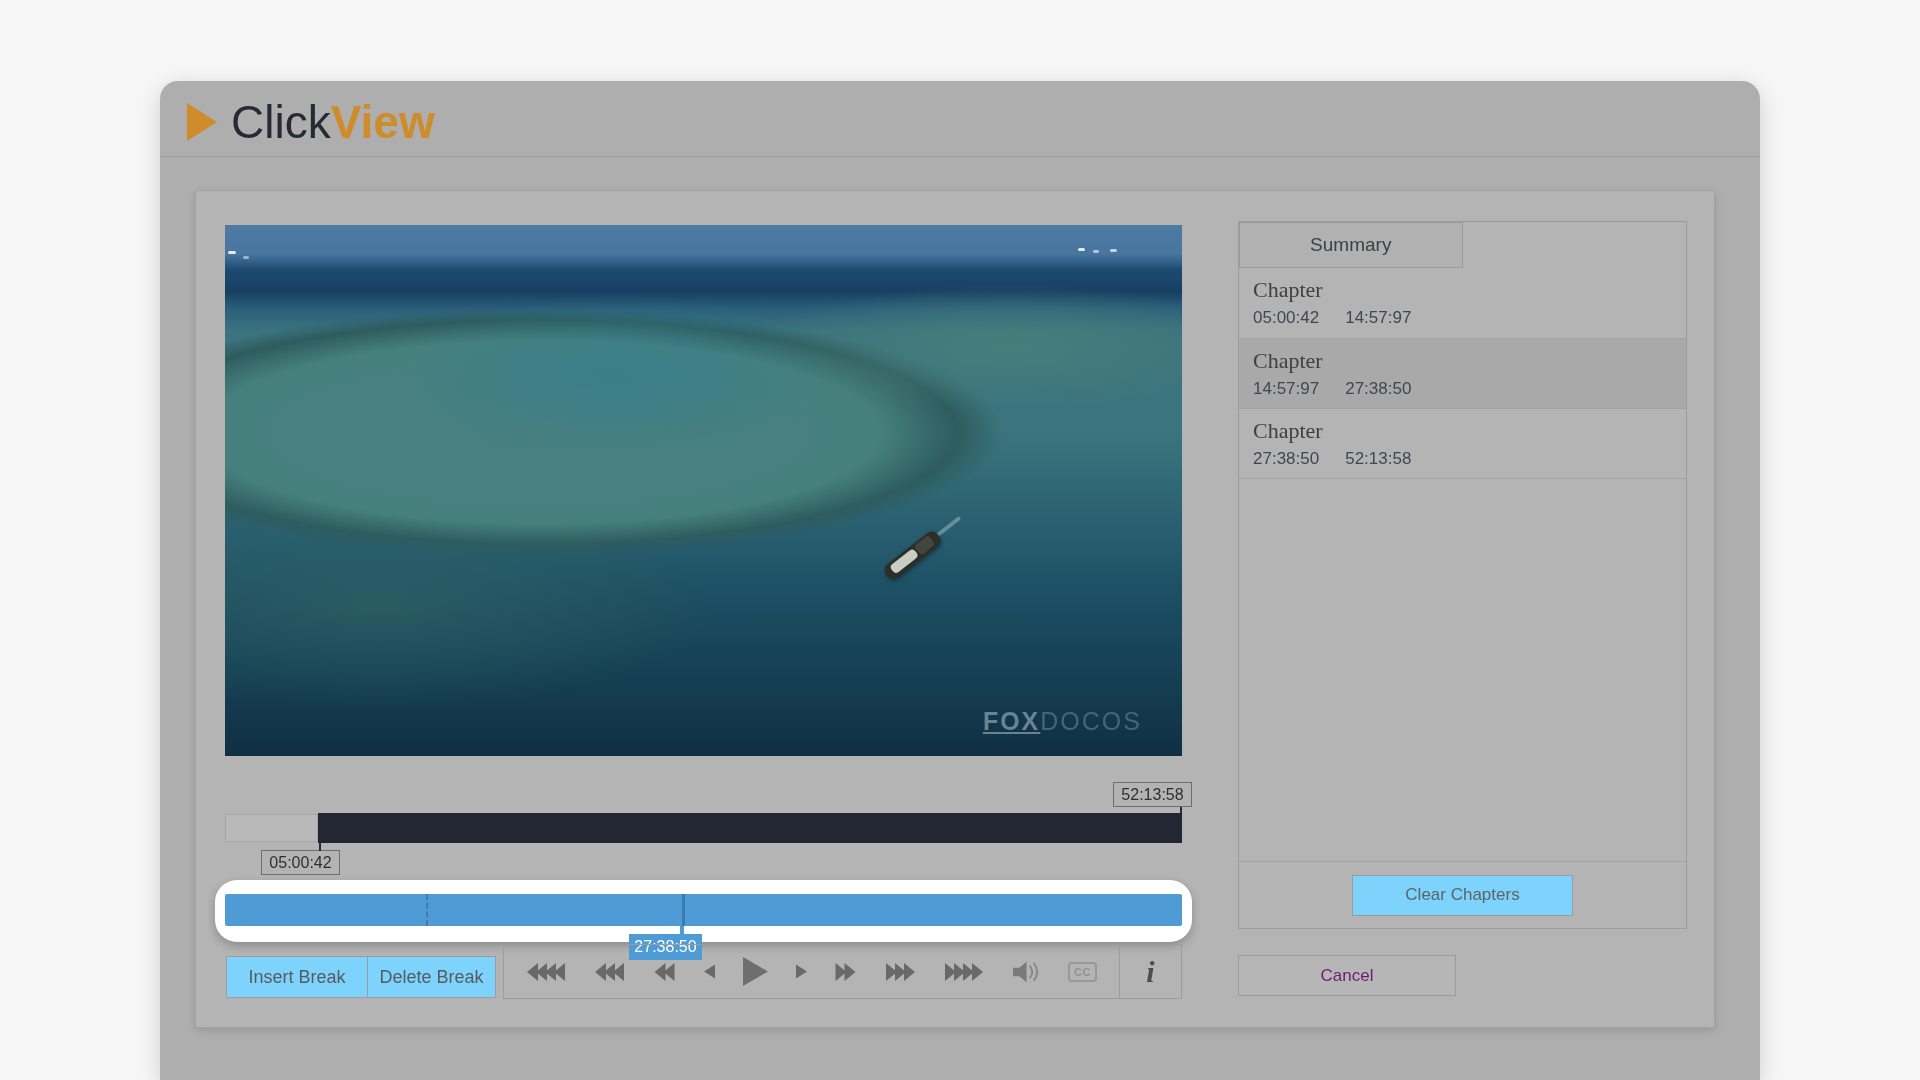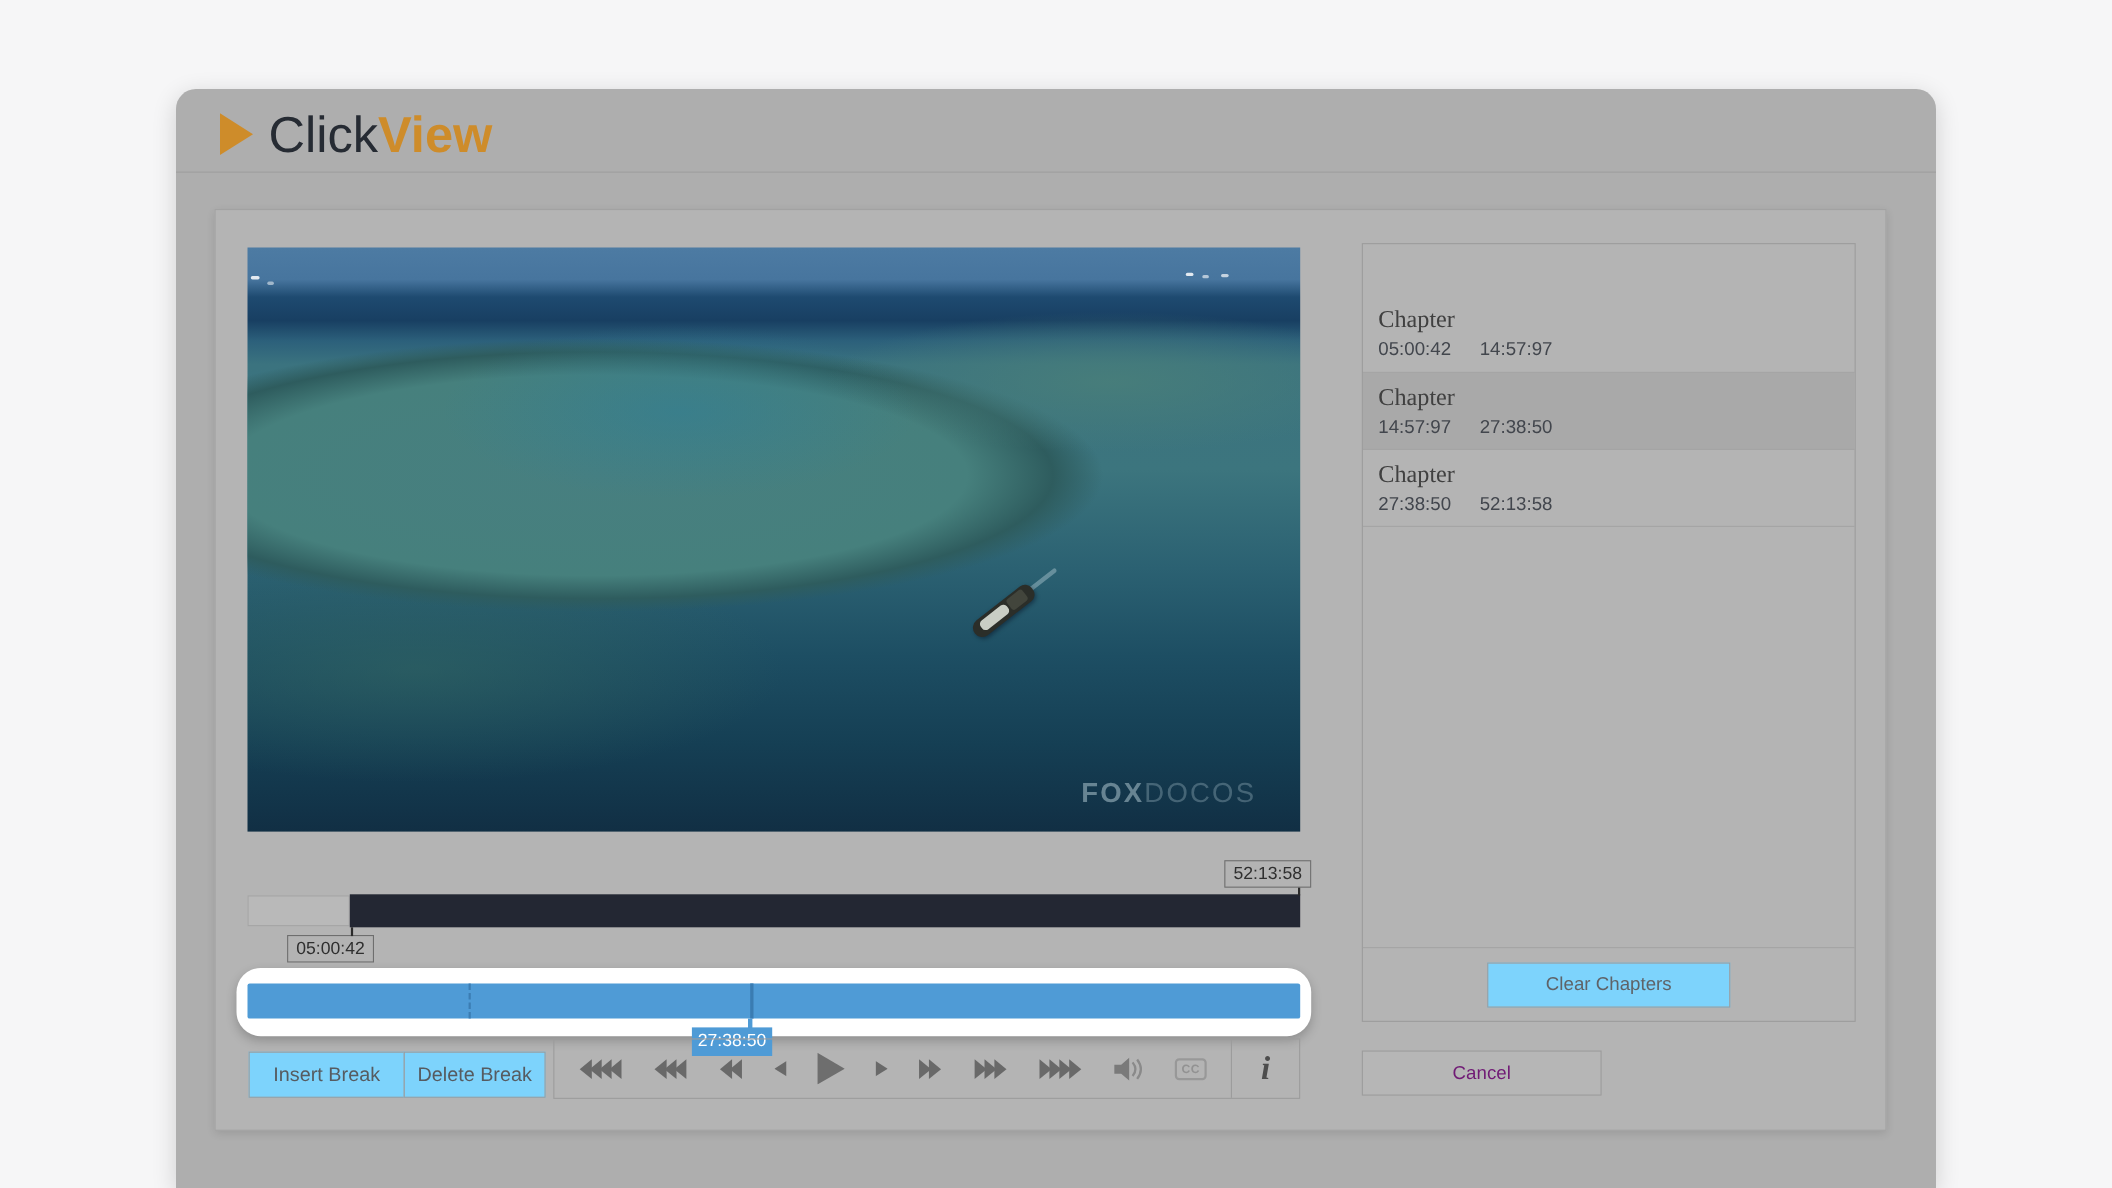--- a/index.html
+++ b/index.html
@@ -8,21 +8,21 @@
   .stage { position:relative; width:1920px; height:1080px; }
 
   
   .card { position:absolute; left:160px; top:81px; width:1600px; height:999px;
           background:#aeaeae; border-radius:18px 18px 0 0;
           box-shadow:0 6px 22px rgba(0,0,0,.16); }
 
   
   .header { position:absolute; left:0; top:0; width:100%; height:76px;
             border-bottom:1px solid #9e9e9e; }
-  .logo { position:absolute; left:40px; top:18px; display:flex; align-items:center; }
+  .logo { position:absolute; left:27px; top:18px; display:flex; align-items:center; }
   .logo-triangle { width:0; height:0; border-top:19px solid transparent;
             border-bottom:19px solid transparent; border-left:30px solid #ce8c2a; margin-right:14px; }
   .logo-text { font-size:46px; letter-spacing:0; line-height:1; }
   .logo-text .lt1 { color:#262b33; font-weight:300; }
   .logo-text .lt2 { color:#ce8c2a; font-weight:700; }
 
   
   .panel-inner { position:absolute; left:35px; top:109px; width:1520px; height:838px;
             background:#b4b4b4; border:1px solid #a2a2a2;
             box-shadow:0 3px 8px rgba(0,0,0,.12); }
@@ -43,21 +43,21 @@
   .boat-hull { position:absolute; left:18px; top:24px; width:66px; height:17px;
                background:#2b2e29; border-radius:9px 8px 8px 9px;
                box-shadow:0 2px 4px rgba(0,0,20,.4); }
   .boat-deck { position:absolute; left:26px; top:27px; width:30px; height:10px;
                background:#c9cec5; border-radius:4px; }
   .boat-cabin { position:absolute; left:58px; top:26px; width:18px; height:12px;
                background:#42453c; border-radius:3px; }
   .boat-wake { position:absolute; left:78px; top:30px; width:34px; height:4px;
                background:rgba(215,232,238,.35); border-radius:2px; }
   .watermark { position:absolute; right:40px; bottom:20px; font-size:25px; letter-spacing:2px; }
-  .watermark .wm-b { font-weight:700; color:rgba(173,196,205,.55); }
+  .watermark .wm-b { font-weight:700; color:rgba(173,196,205,.55);text-decoration:underline; }
   .watermark .wm-l { font-weight:400; color:rgba(173,196,205,.33); }
 
   
   .trim-pre  { position:absolute; left:29px; top:623px; width:93px; height:28px;
                background:#b9b9b9; border:1px solid #a5a5a5; }
   .trim-bar  { position:absolute; left:122px; top:622px; width:864px; height:30px; background:#232733; }
   .time-label { position:absolute; width:79px; height:25px; background:#b3b3b3;
                border:1px solid #6e6e6e; color:#2f2f2f; font-size:16px;
                display:flex; align-items:center; justify-content:center; }
   .label-end   { left:917px; top:591px; }
@@ -249,20 +249,21 @@
             <span class="cc-badge">CC</span>
           </div>
         </div>
         <div class="info-section">
           <span class="info-i">i</span>
         </div>
       </div>
 
       <div class="side-panel">
         <div class="tabs">
+          <div class="tab tab-summary">Summary</div>
         </div>
         <div class="chapter-list">
           <div class="chapter-row">
             <div class="chapter-title">Chapter</div>
             <div class="chapter-times">
               <span>05:00:42</span>
               <span>14:57:97</span>
             </div>
           </div>
           <div class="chapter-row selected">

